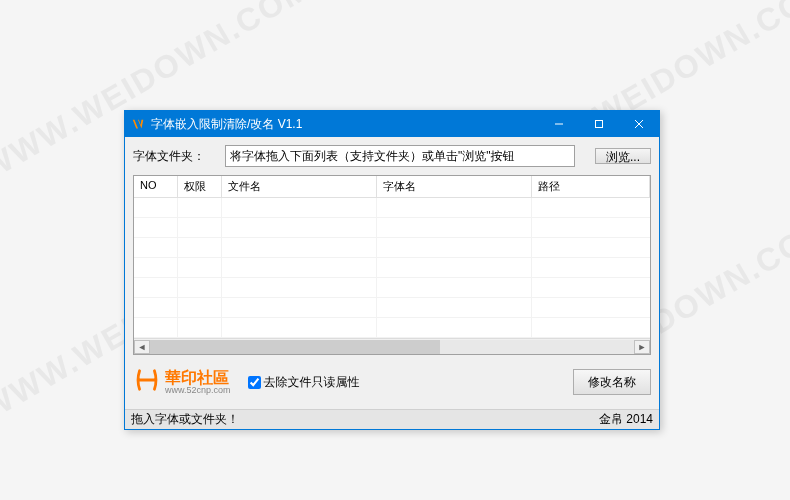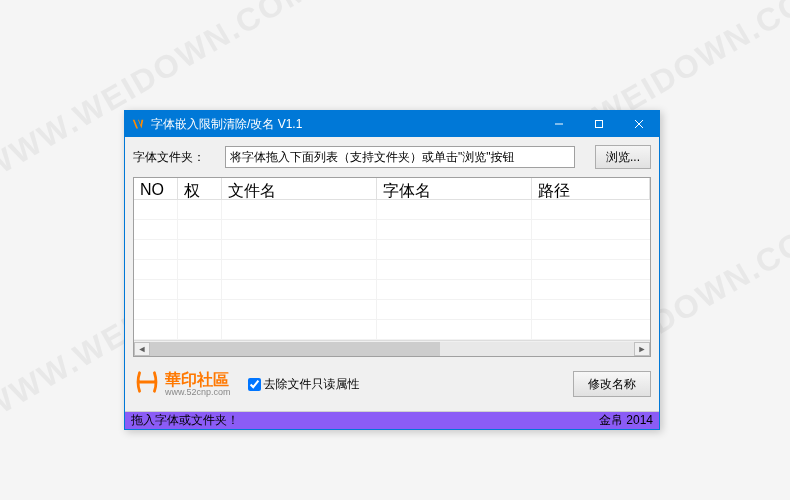--- a/index.html
+++ b/index.html
@@ -90,21 +90,21 @@
     .path-input {
       flex: 1;
       height: 22px;
       border: 1px solid #a0a0a0;
       padding: 0 4px;
       font-size: 12px;
       background: #fff;
       color: #000;
     }
     .btn {
-      height: 24px;
+      height: 16px;
       padding: 0 10px;
       border: 1px solid #adadad;
       background: linear-gradient(#f5f5f5,#e1e1e1);
       font-size: 12px;
       cursor: pointer;
     }
 
     .listview {
       flex: 1;
       background: #fff;
@@ -113,21 +113,21 @@
       flex-direction: column;
       overflow: hidden;
     }
     .list-header {
       display: flex;
       background: #fff;
       border-bottom: 1px solid #e0e0e0;
       height: 22px;
     }
     .list-header .col {
-      font-size: 16px;
+      font-size: 11px;
       padding: 3px 6px;
       border-right: 1px solid #e0e0e0;
       color: #000;
     }
     .col-no { width: 44px; }
     .col-perm { width: 44px; }
     .col-file { width: 155px; }
     .col-font { width: 155px; }
     .col-path { flex: 1; border-right: none; }
     .list-body {
@@ -205,21 +205,21 @@
       height: 26px;
       padding: 4px 14px;
       border: 1px solid #adadad;
       background: linear-gradient(#f7f7f7,#e1e1e1);
       font-size: 12px;
       cursor: pointer;
     }
 
     .statusbar {
       height: 20px;
-      background: #8b5cf6;
+      background: #e5e5e5;
       border-top: 1px solid #d0d0d0;
       display: flex;
       align-items: center;
       font-size: 12px;
       padding: 0 6px;
       color: #000;
     }
     .status-left { flex: 1; }
   </style>
 </head>

